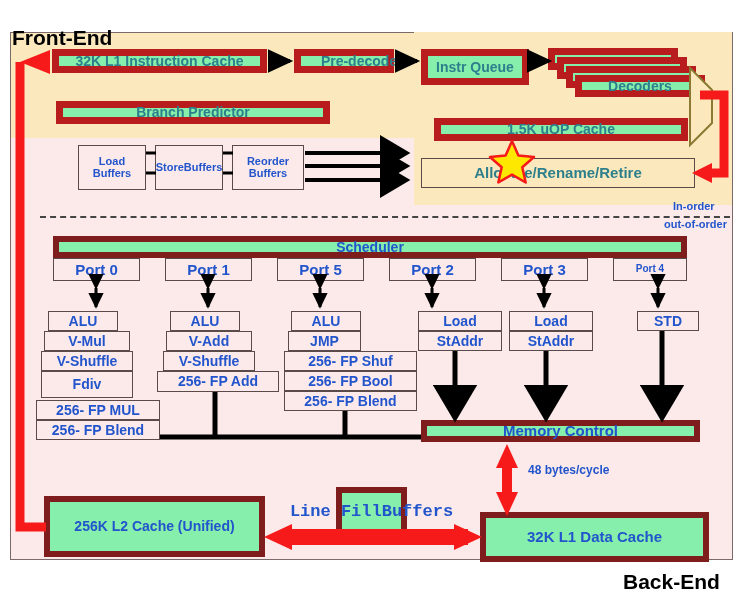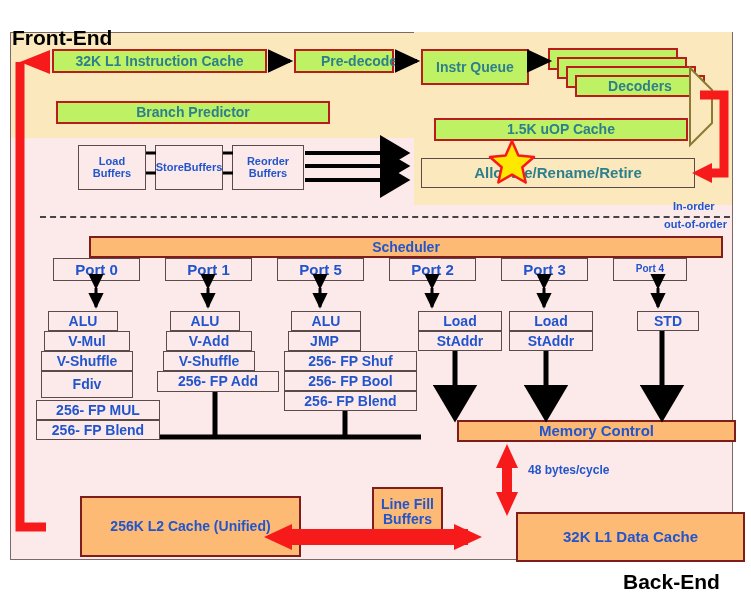--- a/index.html
+++ b/index.html
@@ -46,37 +46,36 @@
     position: absolute;
     box-sizing: border-box;
     display: flex;
     align-items: center;
     justify-content: center;
     text-align: center;
     line-height: 1.05;
     white-space: nowrap;
   }
   .box-fe {            
-    background: #bef264;
-    border: 2px solid #b91c1c;
+    background: #86efac;
+    border: 7px solid #b91c1c;
     color: #2e7f8c;
     font-weight: bold;
   }
   .box-be {            
     background: #fceaea;
     border: 1px solid #5a4a4a;
     color: #2255cc;
     font-weight: bold;
   }
   .box-be-thin {
-    background: #fdba74;
-    border: 2px solid #7f1d1d;
+    background: #86efac;
+    border: 6px solid #7f1d1d;
     color: #2255cc;
     font-weight: bold;
-    margin-left: 36px;
   }
 
   
   .lbl {
     position: absolute;
     white-space: nowrap;
     font-weight: bold;
   }
   .lbl-black { color: #000000; }
   .lbl-blue  { color: #2255cc; }
@@ -175,21 +174,21 @@
   <div class="box box-be" style="left:509px; top:331px; width:84px; height:20px; font-size:14px;">StAddr</div>
 
   <div class="box box-be" style="left:637px; top:311px; width:62px; height:20px; font-size:14px;">STD</div>
 
   <div class="box box-be-thin" style="left:421px; top:420px; width:279px; height:22px; font-size:15px;">Memory Control</div>
 
   <div class="lbl lbl-blue" style="left:528px; top:463px; font-size:12px;">48 bytes/cycle</div>
 
   <div class="box box-be-thin" style="left:44px; top:496px; width:221px; height:61px; font-size:14px;">256K L2 Cache (Unified)</div>
 
-  <div class="box box-be-thin" style="left:336px; top:487px; width:71px; height:50px; font-size:14px; flex-direction:column;">
+  <div class="box box-be-thin" style="left:336px; top:487px; width:71px; height:50px; font-size:17px; font-family:Liberation Mono, monospace;">
     <span>Line Fill</span>
     <span>Buffers</span>
   </div>
 
   <div class="box box-be-thin" style="left:480px; top:512px; width:229px; height:50px; font-size:15px;">32K L1 Data Cache</div>
 
   <svg class="svg-layer" viewBox="0 0 751 605" xmlns="http://www.w3.org/2000/svg">
     <defs>
       <marker id="ar-blk" markerWidth="7" markerHeight="7" refX="5.6" refY="3" orient="auto">
         <path d="M0,0 L6.4,3 L0,6 Z" fill="#000000"></path>

